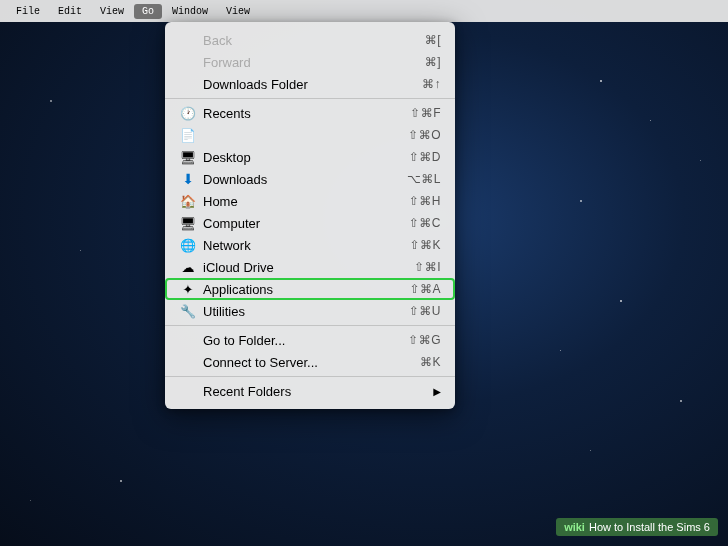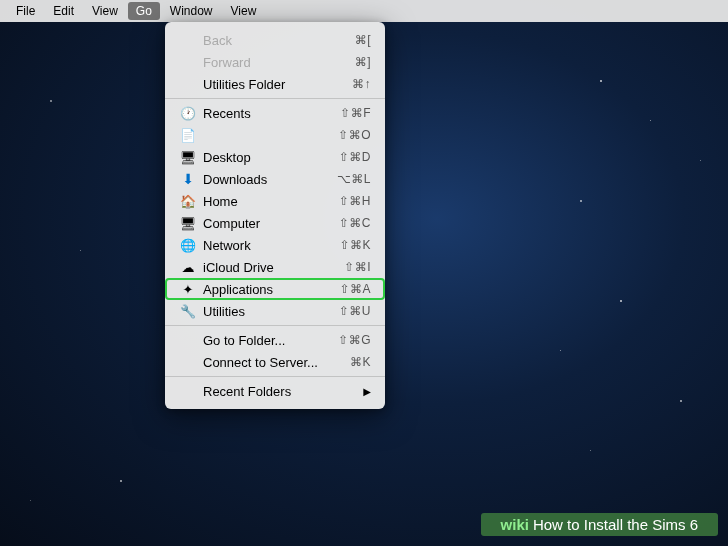--- a/index.html
+++ b/index.html
@@ -38,37 +38,38 @@
       height: 22px;
       background: rgba(230,230,230,0.95);
       display: flex;
       align-items: center;
       padding: 0 8px;
       gap: 2px;
     }
 
     .menu-item {
       padding: 2px 8px;
-      font-size: 12px;
+      font-size: 10px;
       color: #000;
       cursor: pointer;
       border-radius: 3px;
       white-space: nowrap;
+      font-family: Liberation Mono, monospace;
     }
     .menu-item.active {
       background: #737373;
       color: white;
     }
 
     
     .dropdown {
       position: absolute;
       top: 22px;
       left: 165px;
-      width: 220px;
+      width: 290px;
       background: rgba(235,235,235,0.97);
       border-radius: 6px;
       box-shadow: 0 8px 30px rgba(0,0,0,0.5), 0 2px 8px rgba(0,0,0,0.3);
       padding: 4px 0;
       z-index: 100;
     }
 
     .menu-section {
       border-bottom: 1px solid rgba(0,0,0,0.15);
       padding: 3px 0;
@@ -130,22 +131,22 @@
       margin-left: 4px;
     }
 
     
     .watermark {
       position: absolute;
       bottom: 10px;
       right: 10px;
       background: rgba(60,120,60,0.85);
       color: white;
-      font-size: 15px;
-      padding: 3px 20px;
+      font-size: 11px;
+      padding: 3px 8px;
       border-radius: 3px;
       display: flex;
       align-items: flex-start;
       gap: 4px;
     }
     .watermark-wiki {
       font-weight: bold;
       color: #90ee90;
     }
   </style>
@@ -186,21 +187,21 @@
       <span class="item-label">Back</span>
       <span class="item-shortcut">⌘[</span>
     </div>
     <div class="dropdown-item disabled">
       <span class="item-icon"></span>
       <span class="item-label">Forward</span>
       <span class="item-shortcut">⌘]</span>
     </div>
     <div class="dropdown-item">
       <span class="item-icon"></span>
-      <span class="item-label">Utilities Folder</span>
+      <span class="item-label">Downloads Folder</span>
       <span class="item-shortcut">⌘↑</span>
     </div>
   </div>
 
   <div class="menu-section">
     <div class="dropdown-item">
       <span class="item-icon">🕐</span>
       <span class="item-label">Recents</span>
       <span class="item-shortcut">⇧⌘F</span>
     </div>

